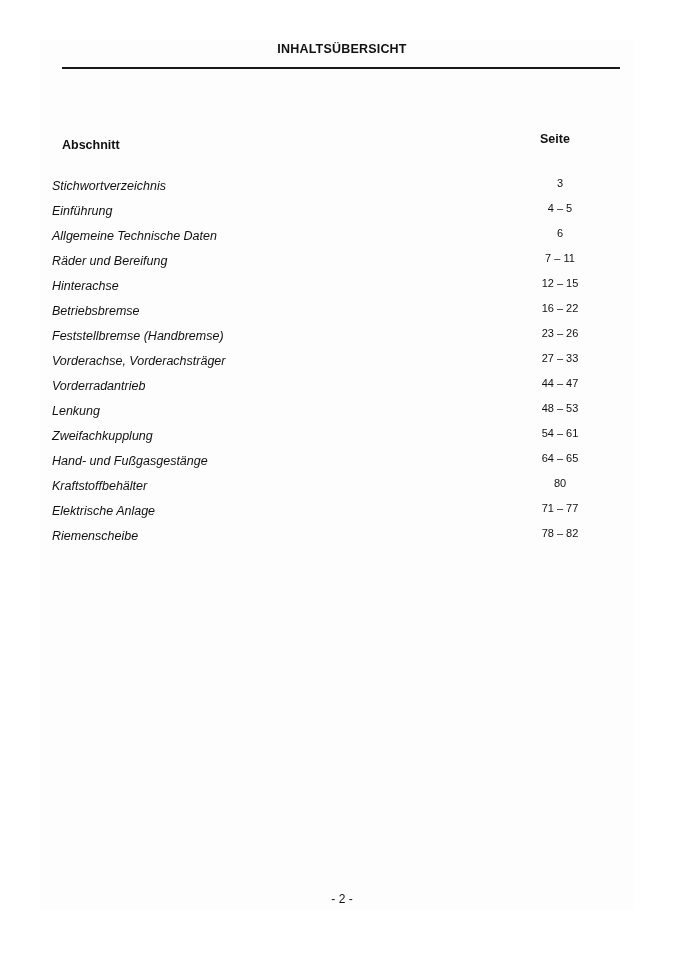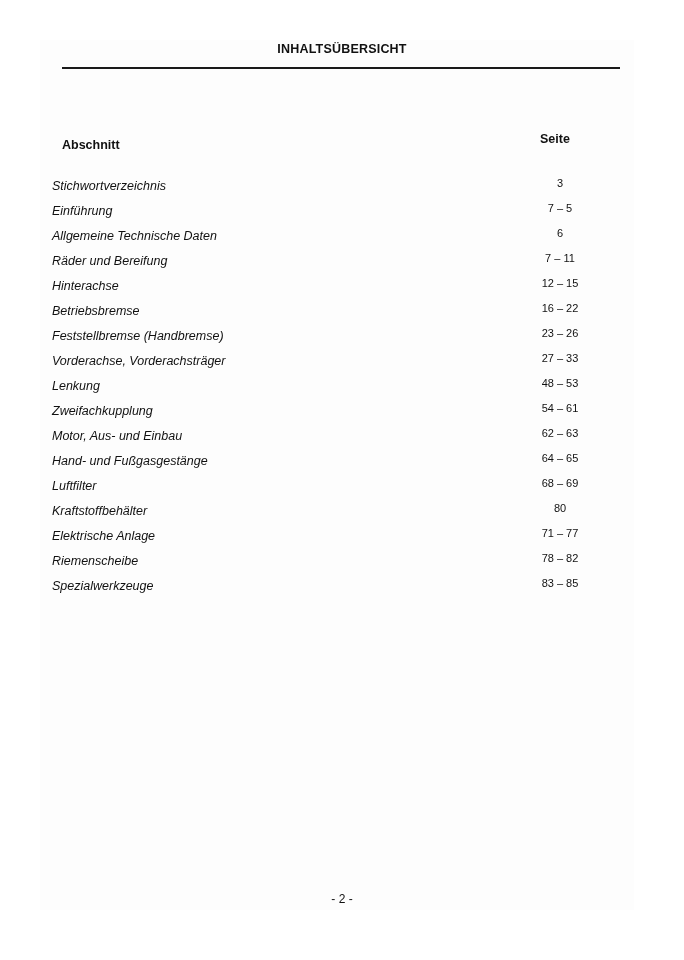--- a/index.html
+++ b/index.html
@@ -66,21 +66,21 @@
 <div class="hdr-left">Abschnitt</div>
 <div class="hdr-right">Seite</div>
 
 <ul class="toc">
   <li class="toc-row">
       <span class="toc-label">Stichwortverzeichnis</span>
       <span class="toc-pages">3</span>
     </li>
   <li class="toc-row">
       <span class="toc-label">Einführung</span>
-      <span class="toc-pages">7 – 5</span>
+      <span class="toc-pages">4 – 5</span>
     </li>
   <li class="toc-row">
       <span class="toc-label">Allgemeine Technische Daten</span>
       <span class="toc-pages">6</span>
     </li>
   <li class="toc-row">
       <span class="toc-label">Räder und Bereifung</span>
       <span class="toc-pages">7 – 11</span>
     </li>
   <li class="toc-row">
@@ -93,50 +93,42 @@
     </li>
   <li class="toc-row">
       <span class="toc-label">Feststellbremse (Handbremse)</span>
       <span class="toc-pages">23 – 26</span>
     </li>
   <li class="toc-row">
       <span class="toc-label">Vorderachse, Vorderachsträger</span>
       <span class="toc-pages">27 – 33</span>
     </li>
   <li class="toc-row">
+      <span class="toc-label">Vorderradantrieb</span>
+      <span class="toc-pages">44 – 47</span>
+    </li>
+  <li class="toc-row">
       <span class="toc-label">Lenkung</span>
       <span class="toc-pages">48 – 53</span>
     </li>
   <li class="toc-row">
       <span class="toc-label">Zweifachkupplung</span>
       <span class="toc-pages">54 – 61</span>
     </li>
   <li class="toc-row">
-      <span class="toc-label">Motor, Aus- und Einbau</span>
-      <span class="toc-pages">62 – 63</span>
-    </li>
-  <li class="toc-row">
       <span class="toc-label">Hand- und Fußgasgestänge</span>
       <span class="toc-pages">64 – 65</span>
-    </li>
-  <li class="toc-row">
-      <span class="toc-label">Luftfilter</span>
-      <span class="toc-pages">68 – 69</span>
     </li>
   <li class="toc-row">
       <span class="toc-label">Kraftstoffbehälter</span>
       <span class="toc-pages">80</span>
     </li>
   <li class="toc-row">
       <span class="toc-label">Elektrische Anlage</span>
       <span class="toc-pages">71 – 77</span>
     </li>
   <li class="toc-row">
       <span class="toc-label">Riemenscheibe</span>
       <span class="toc-pages">78 – 82</span>
     </li>
-  <li class="toc-row">
-      <span class="toc-label">Spezialwerkzeuge</span>
-      <span class="toc-pages">83 – 85</span>
-    </li>
 </ul>
 
 <div class="footer">- 2 -</div>
 
 </body></html>

